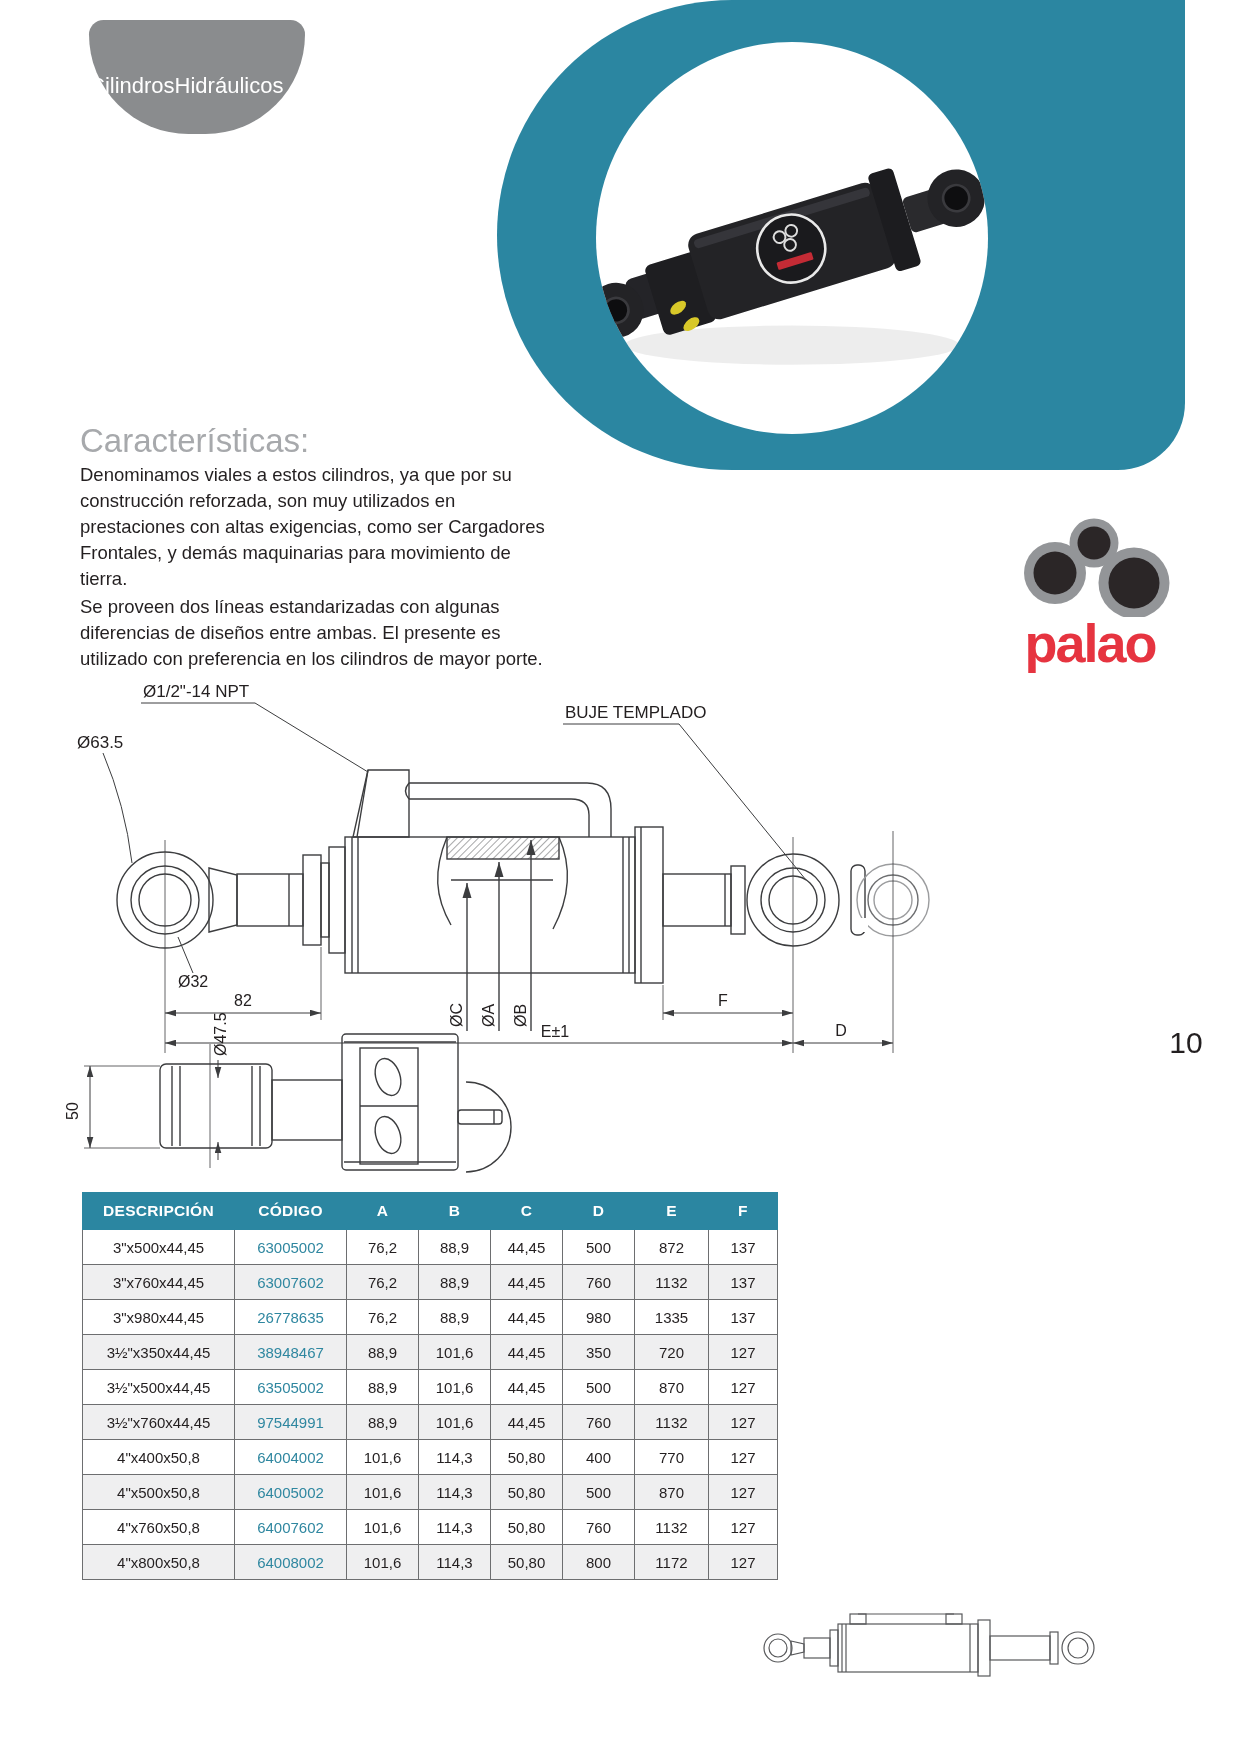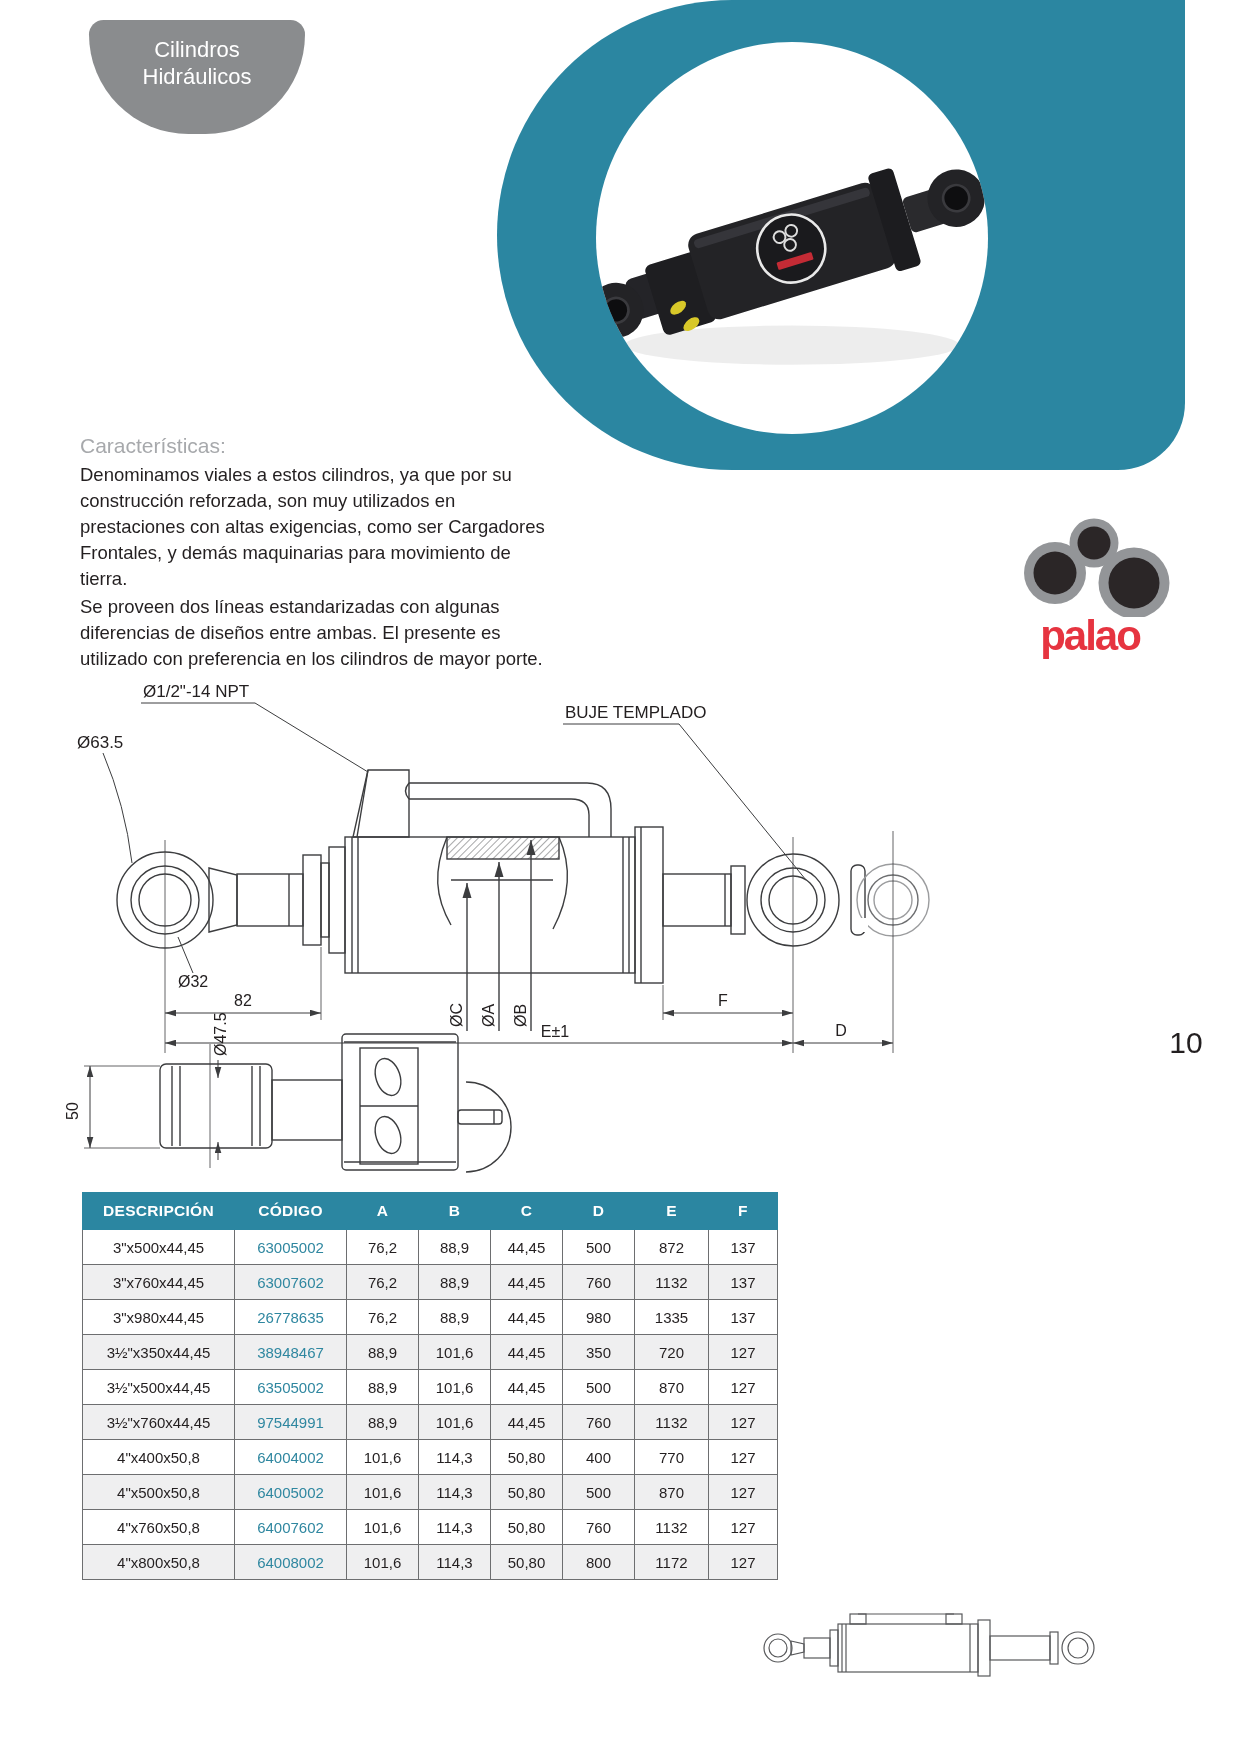--- a/index.html
+++ b/index.html
@@ -7,42 +7,42 @@
     --text:#231f20; --brand-red:#e63440; --code-teal:#2f87a0;
     --row-alt:#efeff0; --line:#3c3d3f;
   }
   *{margin:0;padding:0;box-sizing:border-box;}
   body{background:#ffffff;font-family:"Liberation Sans",sans-serif;color:var(--text);}
   .page{position:relative;width:1241px;height:1755px;background:#fff;overflow:hidden;}
 
   
   .badge{position:absolute;left:89px;top:20px;width:216px;height:114px;
     background:var(--badge-gray);border-radius:16px 16px 110px 110px;
-    display:flex;flex-direction:column;align-items:center;justify-content:flex-start;
+    display:flex;flex-direction:row;align-items:center;justify-content:flex-start;
     padding-top:16px;color:#fff;font-size:22px;line-height:27px;text-align:center;}
 
   
   .hero-blob{position:absolute;left:497px;top:0;width:688px;height:470px;
     background:var(--teal);border-radius:245px 0 70px 245px;}
   .hero-circle{position:absolute;left:596px;top:42px;width:392px;height:392px;
     border-radius:50%;background:#fff;overflow:hidden;}
 
   .title{position:absolute;left:80px;top:268px;font-size:38px;line-height:45px;
     color:#2b7f9a;font-weight:400;}
-  .section-heading{position:absolute;left:80px;top:422px;font-size:21px;
-    color:var(--heading-gray);font-weight:400;margin-top:12px;}
+  .section-heading{position:absolute;left:80px;top:422px;font-size:33px;
+    color:var(--heading-gray);font-weight:400;}
   .para{position:absolute;left:80px;font-size:18.5px;line-height:26px;
     color:var(--text);white-space:pre-line;width:540px;}
   .para.p1{top:462px;}
   .para.p2{top:594px;}
 
   
   .brand{position:absolute;left:1000px;top:505px;width:180px;}
   .brand-name{position:absolute;left:1000px;top:612px;width:180px;text-align:center;
-    font-size:42px;font-weight:700;letter-spacing:-2px;color:var(--brand-red);}
+    font-size:54px;font-weight:700;letter-spacing:-2px;color:var(--brand-red);}
 
   .diag{position:absolute;}
   .diag text{font-family:"Liberation Sans",sans-serif;fill:#242021;stroke:none;}
 
   .page-number{position:absolute;left:1154px;top:1026px;width:64px;text-align:center;
     font-size:30px;color:var(--text);}
 
   
   .spec-table{position:absolute;left:82px;top:1192px;border-collapse:collapse;
     font-size:15px;}

